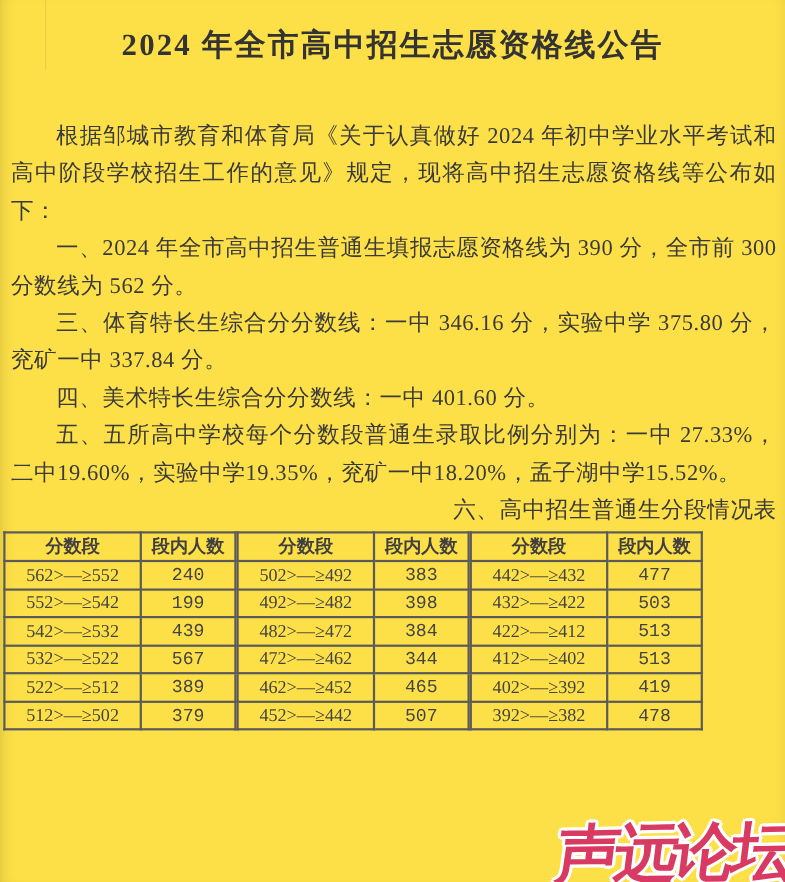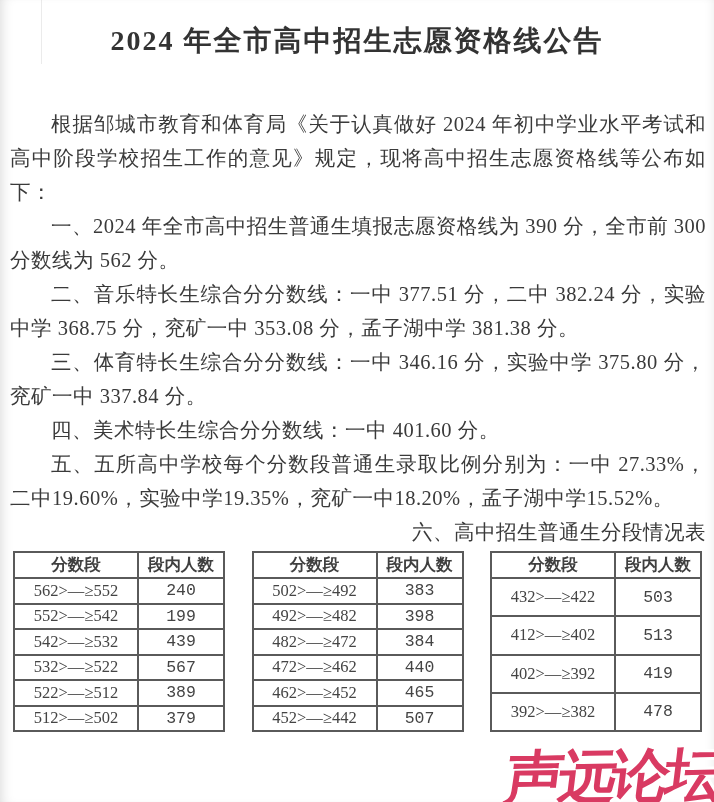--- a/index.html
+++ b/index.html
@@ -1,21 +1,21 @@
 <!DOCTYPE html>
 <html><head>
 <meta charset="utf-8">
 <style>
   html, body { margin: 0; padding: 0; background: #e8e8e8; }
   .page {
     position: relative;
     width: 714px;
     height: 802px;
     margin: 0 auto;
-    background: #ffffff;
+    background: #fde047;
     color: #3a3a3a;
     font-family: "Liberation Serif", serif;
     overflow: hidden;
     box-shadow: inset 10px 0 14px -10px rgba(0,0,0,.18), inset -8px 0 12px -9px rgba(0,0,0,.10);
   }
   .scan-line {
     position: absolute; left: 41px; top: 0; width: 1px; height: 64px;
     background: rgba(0,0,0,.08);
   }
   .doc-title {
@@ -31,22 +31,21 @@
     padding: 47px 8px 0 10px;
     font-size: 20.5px;
     line-height: 34px;
     text-align: justify;
     letter-spacing: 0.5px;
   }
   .doc-body p { margin: 0; text-indent: 2em; }
   .section-heading { text-align: right; }
   .tables {
     display: flex;
-    justify-content: space-between;
-    padding: 2px 12px 0 13px;
+    padding: 2px 12px 0 3px;
   }
   table {
     border-collapse: collapse;
     table-layout: fixed;
     font-size: 16.5px;
     color: #444;
     letter-spacing: 0;
   }
   th, td {
     border: 2px solid #5a5a5a;
@@ -92,21 +91,20 @@
 <body>
 
 <div class="page">
   <div class="scan-line"></div>
 
   <h1 class="doc-title"><span>2024 年全市高中招生志愿资格线公告</span></h1>
 
   <div class="doc-body">
     <p>根据邹城市教育和体育局《关于认真做好 2024 年初中学业水平考试和高中阶段学校招生工作的意见》规定，现将高中招生志愿资格线等公布如下：</p>
     <p>一、2024 年全市高中招生普通生填报志愿资格线为 390 分，全市前 300 分数线为 562 分。</p>
-    <p>二、音乐特长生综合分分数线：一中 377.51 分，二中 382.24 分，实验中学 368.75 分，兖矿一中 353.08 分，孟子湖中学 381.38 分。</p>
     <p>三、体育特长生综合分分数线：一中 346.16 分，实验中学 375.80 分，兖矿一中 337.84 分。</p>
     <p>四、美术特长生综合分分数线：一中 401.60 分。</p>
     <p>五、五所高中学校每个分数段普通生录取比例分别为：一中 27.33%，二中19.60%，实验中学19.35%，兖矿一中18.20%，孟子湖中学15.52%。</p>
     <p class="section-heading">六、高中招生普通生分段情况表</p>
   </div>
 
   <div class="tables">
     <table>
       <thead>
         <tr>
@@ -157,21 +155,21 @@
           <tr>
             <td class="col-range">492&gt;—≥482</td>
             <td class="col-count">398</td>
           </tr>
           <tr>
             <td class="col-range">482&gt;—≥472</td>
             <td class="col-count">384</td>
           </tr>
           <tr>
             <td class="col-range">472&gt;—≥462</td>
-            <td class="col-count">440</td>
+            <td class="col-count">344</td>
           </tr>
           <tr>
             <td class="col-range">462&gt;—≥452</td>
             <td class="col-count">465</td>
           </tr>
           <tr>
             <td class="col-range">452&gt;—≥442</td>
             <td class="col-count">507</td>
           </tr>
         </tbody>
@@ -179,22 +177,30 @@
 
     <table>
       <thead>
         <tr>
           <th class="col-range">分数段</th>
           <th class="col-count">段内人数</th>
         </tr>
       </thead>
       <tbody>
           <tr>
+            <td class="col-range">442&gt;—≥432</td>
+            <td class="col-count">477</td>
+          </tr>
+          <tr>
             <td class="col-range">432&gt;—≥422</td>
             <td class="col-count">503</td>
+          </tr>
+          <tr>
+            <td class="col-range">422&gt;—≥412</td>
+            <td class="col-count">513</td>
           </tr>
           <tr>
             <td class="col-range">412&gt;—≥402</td>
             <td class="col-count">513</td>
           </tr>
           <tr>
             <td class="col-range">402&gt;—≥392</td>
             <td class="col-count">419</td>
           </tr>
           <tr>

